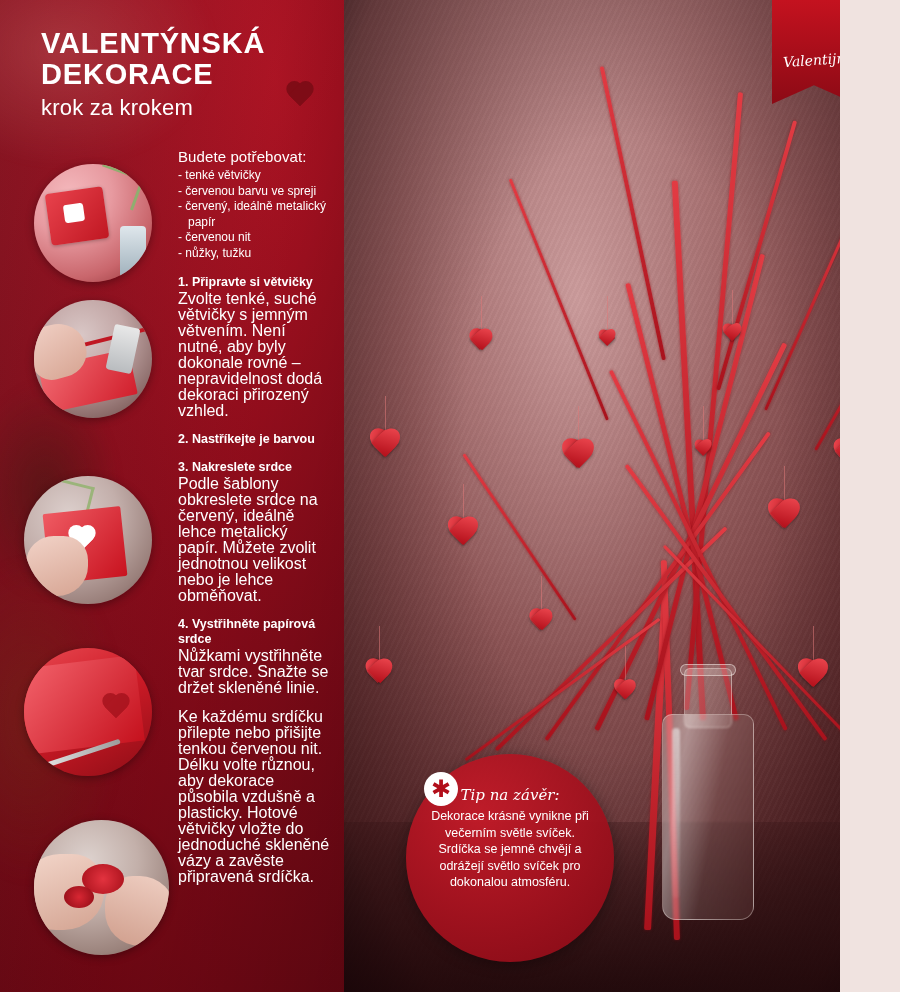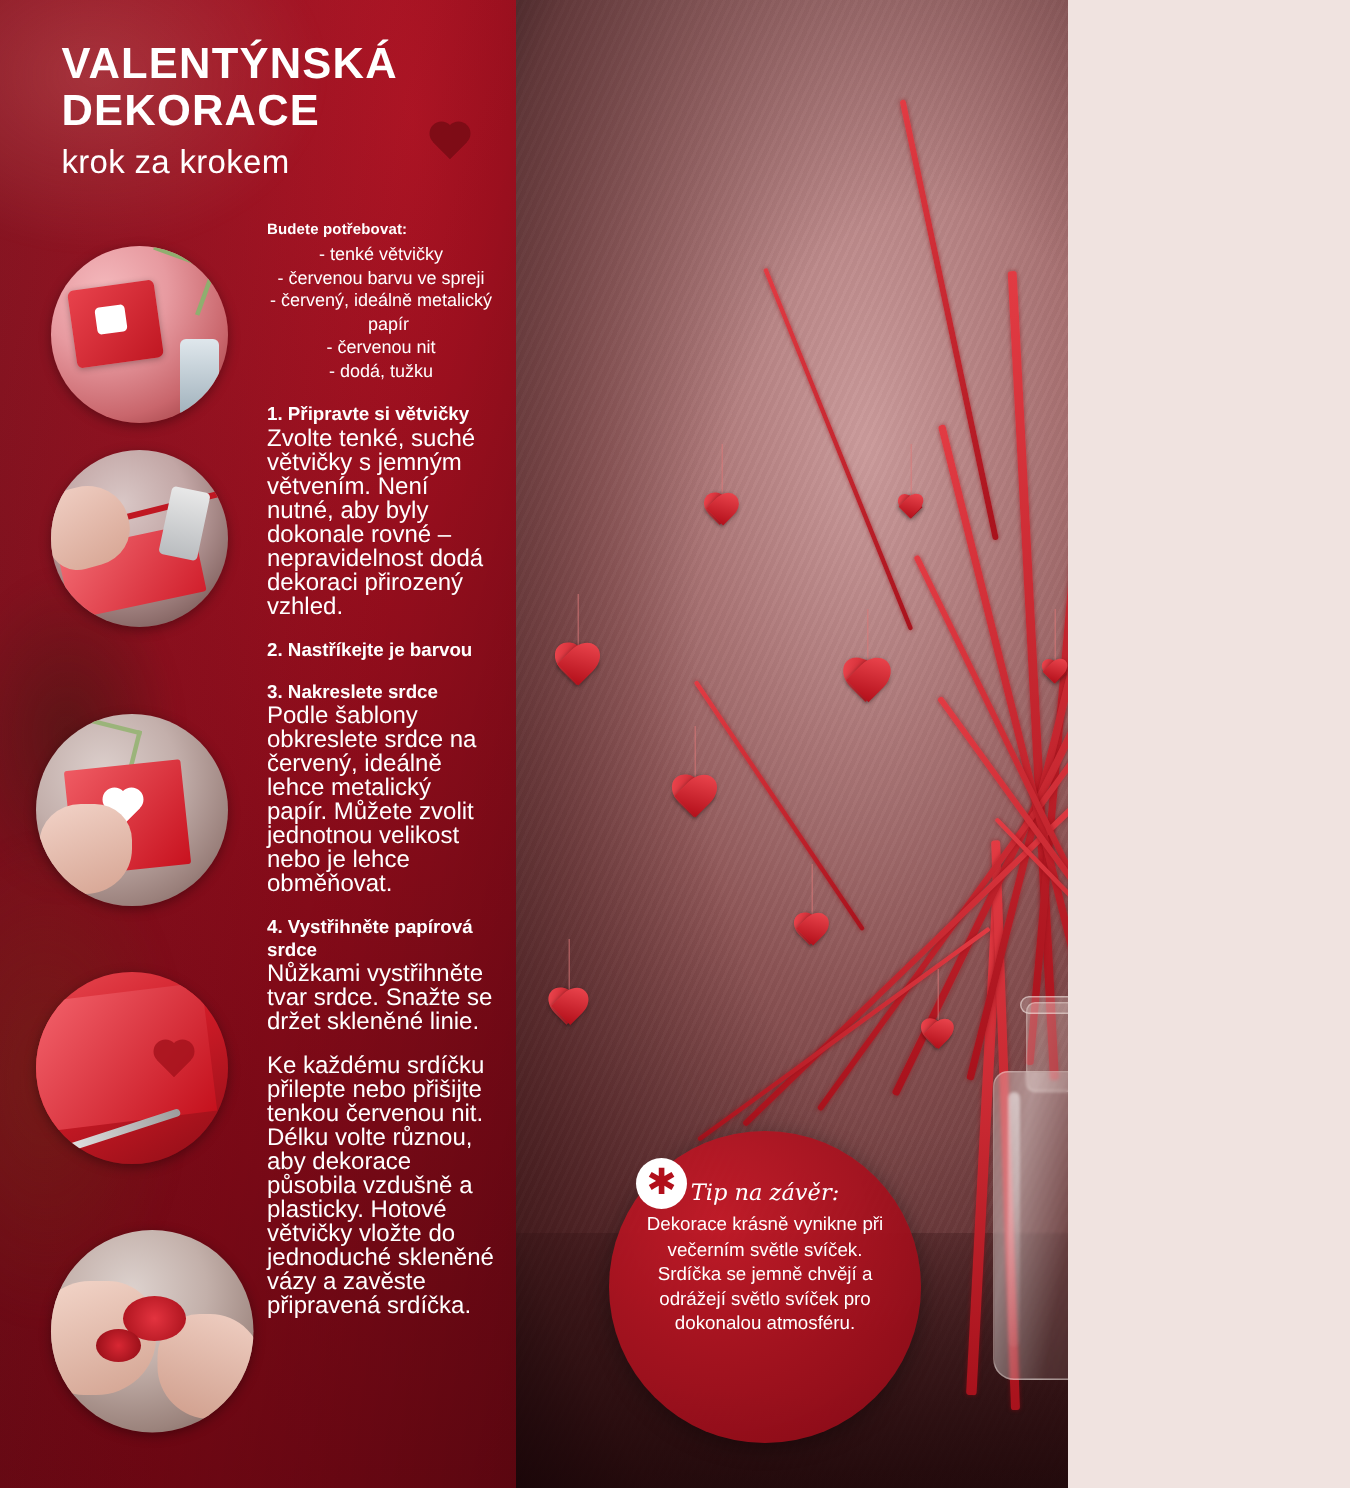--- a/index.html
+++ b/index.html
@@ -5,21 +5,21 @@
   * { box-sizing: border-box; }
   html, body {
     margin: 0; padding: 0;
     width: 900px; height: 992px;
     font-family: "Liberation Sans", sans-serif;
     background: #f0e3e0;
     overflow: hidden;
   }
   .page {
     position: relative;
-    width: 712px; height: 992px;
+    width: 840px; height: 992px;
     overflow: hidden;
     background:
       radial-gradient(circle at 12% 22%, rgba(236,180,170,0.55) 0%, rgba(236,180,170,0) 40%),
       linear-gradient(160deg, #cdb0ac 0%, #b98e88 25%, #8d5a52 55%, #6d3a34 80%, #4e231f 100%);
   }
 
   
   .left-col {
     position: absolute;
     left: 0; top: 0;
@@ -166,24 +166,24 @@
 
   
   .text-col {
     position: absolute;
     left: 178px; top: 148px;
     width: 152px;
     z-index: 6;
     color: #ffffff;
   }
   .needs-title {
-    font-weight: 700; font-size: 10px; margin-bottom: 3px; letter-spacing: .1px;
+    font-weight: 400; font-size: 15px; margin-bottom: 3px; letter-spacing: .1px;
   }
   .needs-list { font-size: 12px; line-height: 15.5px; margin: 0 0 14px 0; }
-  .needs-list div { white-space: pre-wrap; text-align: center; }
+  .needs-list div { white-space: pre-wrap; }
 
   .step { margin-bottom: 13px; }
   .step h4 { margin: 0 0 1px 0; font-size: 12.5px; font-weight: 700; line-height: 15px; }
   .step p { margin: 0; font-size: 16px; line-height: 16px; }
 
   
   .photo {
     position: absolute;
     left: 344px; top: 0; width: 556px; height: 992px;
     overflow: hidden;
@@ -360,21 +360,21 @@
     </div>
 
     <div class="text-col">
       <div class="needs-title">Budete potřebovat:</div>
       <div class="needs-list">
         <div>- tenké větvičky</div>
         <div>- červenou barvu ve spreji</div>
         <div>- červený, ideálně metalický
    papír</div>
         <div>- červenou nit</div>
-        <div>- dodá, tužku</div>
+        <div>- nůžky, tužku</div>
       </div>
 
       <div class="step">
         <h4>1. Připravte si větvičky</h4>
         <p>Zvolte tenké, suché větvičky s jemným větvením. Není nutné, aby byly dokonale rovné – nepravidelnost dodá dekoraci přirozený vzhled.</p>
       </div>
       <div class="step">
         <h4>2. Nastříkejte je barvou</h4>
       </div>
       <div class="step">

